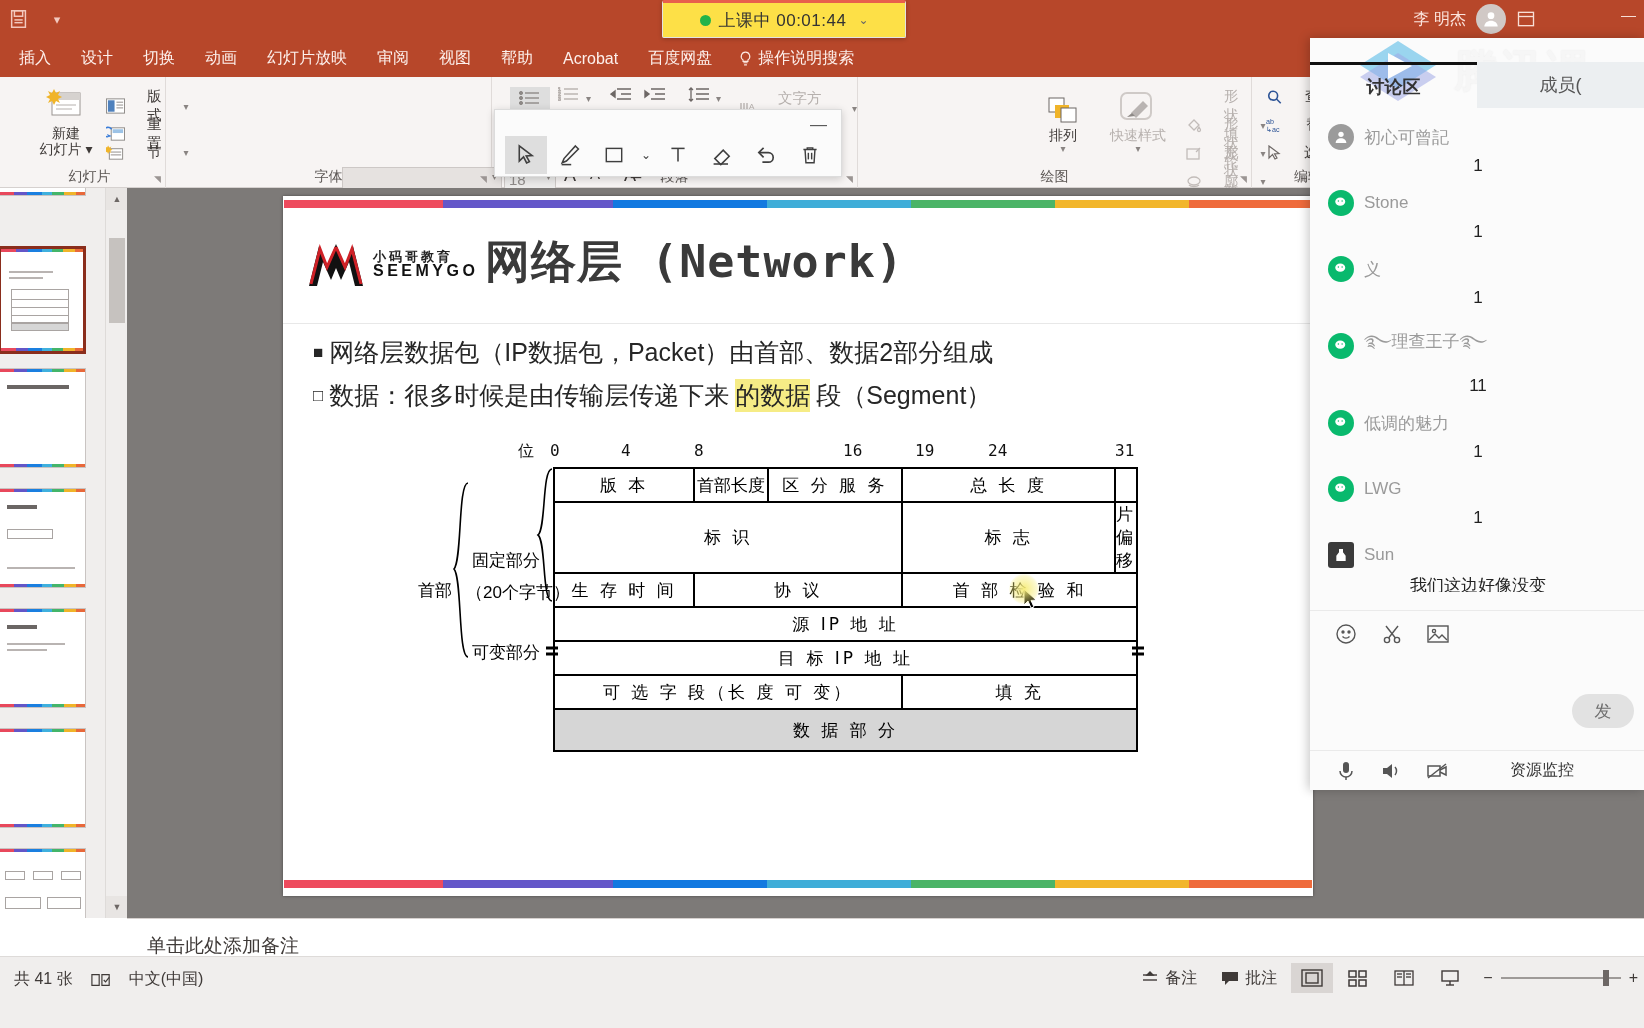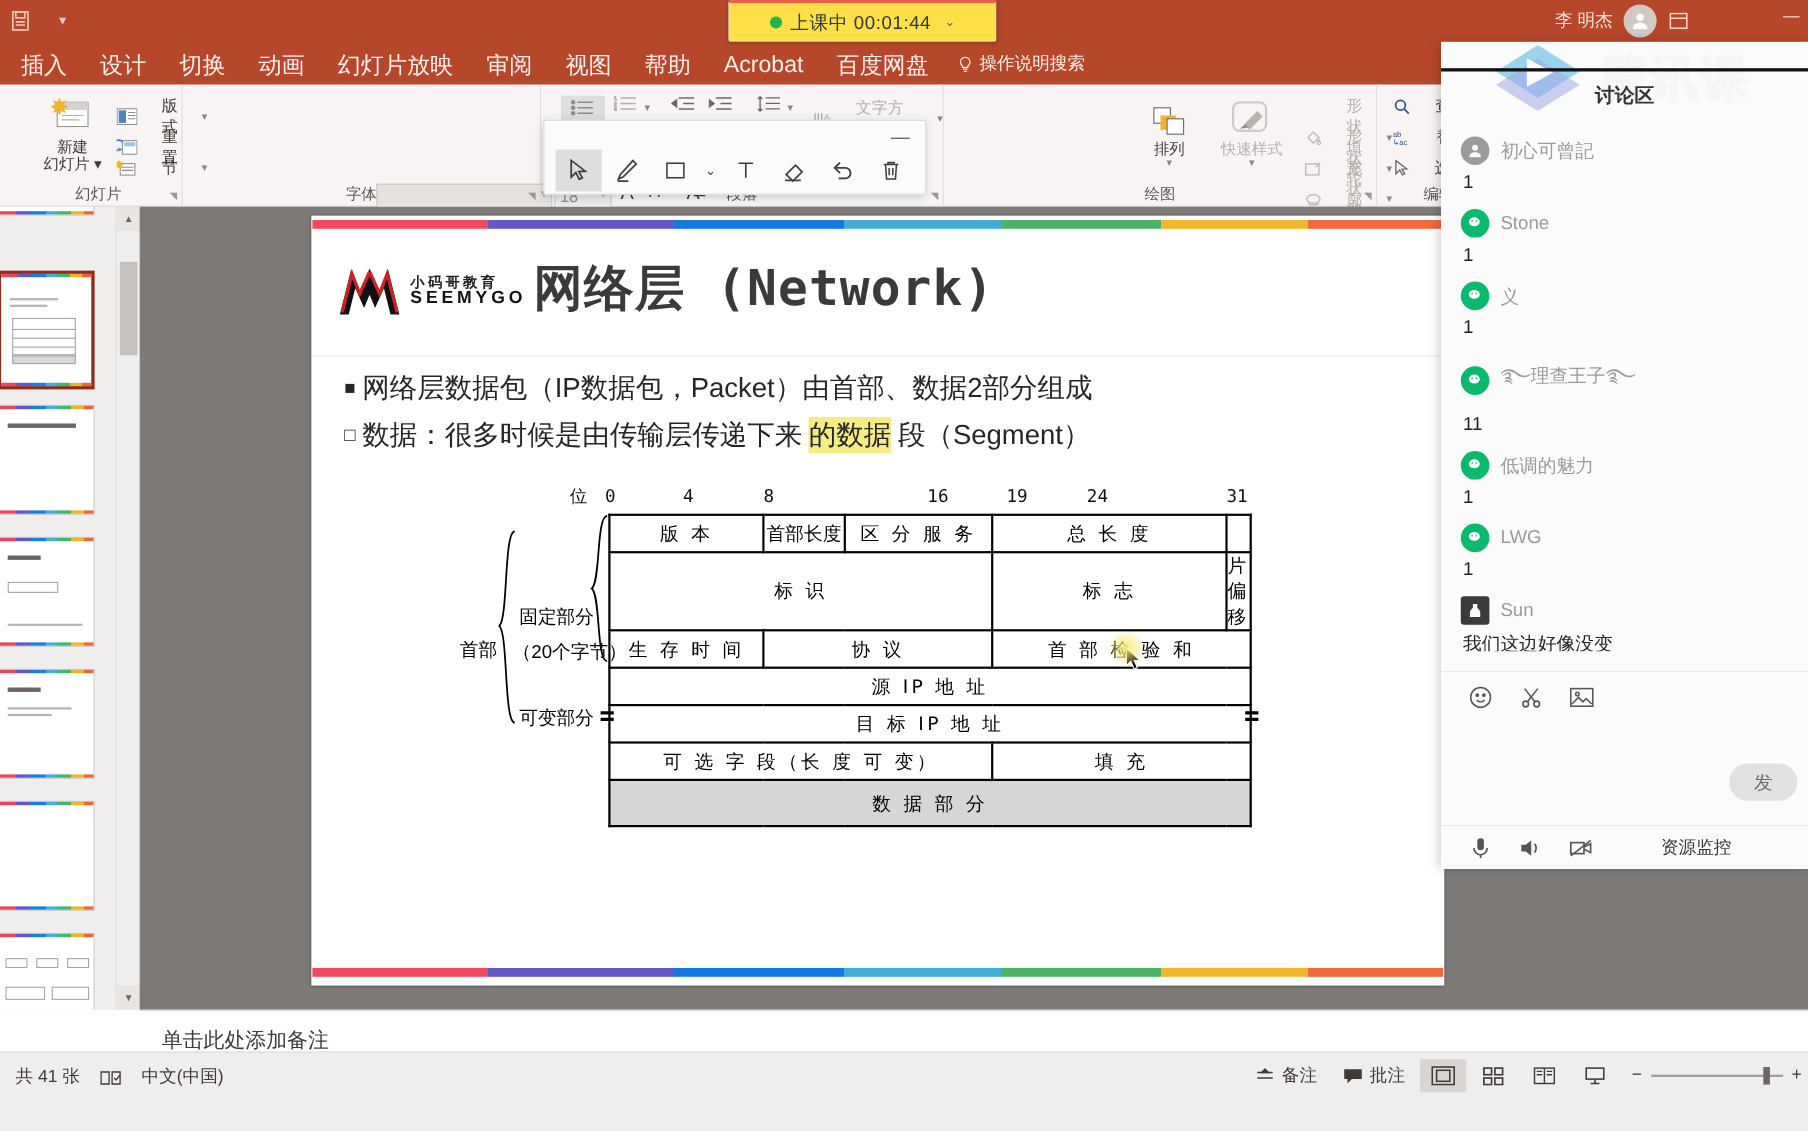--- a/index.html
+++ b/index.html
@@ -30,21 +30,21 @@
     box-shadow:0 1px 4px rgba(0,0,0,.25); z-index:60;
   }
   #timer-dot{ width:11px;height:11px;border-radius:50%;background:#22b34a;}
   #timer-text{ font-size:17px; color:#333; letter-spacing:.5px;}
   #timer-caret{ font-size:12px; color:#666; margin-left:4px;}
   
   #ribbon-tabs{
     position:absolute; left:0; top:40px; width:1644px; height:37px;
     background:#b7472a; display:flex; align-items:center; padding-left:4px; gap:0px;
   }
-  .rtab{ color:#fdf0ec; font-size:21px; padding:3px 15px; white-space:nowrap; }
+  .rtab{ color:#fdf0ec; font-size:16px; padding:3px 15px; white-space:nowrap; }
   #tell-me{ display:flex; align-items:center; gap:4px; margin-left:10px;}
   #tell-me .bulb{ color:#fde9e2; }
   #tell-me span{ color:#fdf0ec; font-size:16px;}
   
   #ribbon{
     position:absolute; left:0; top:77px; width:1644px; height:111px;
     background:#f7f4f3; border-bottom:1px solid #d6d1cf;
   }
   .rgroup{ position:absolute; top:0; height:111px; border-right:1px solid #e0dbd9;}
   .glabel{ position:absolute; bottom:2px; width:100%; text-align:center; font-size:14px; color:#5b5654;}
@@ -127,21 +127,21 @@
     position:absolute; left:1310px; top:38px; width:334px; height:752px;
     background:#fbfbfb; box-shadow:-2px 0 10px rgba(0,0,0,.22); z-index:40; overflow:hidden;
   }
   #tc-watermark{ position:absolute; left:0px; top:-2px; width:340px; height:70px; display:flex; align-items:center; gap:8px; opacity:.55;}
   #tc-wm-text{ font-size:44px; font-weight:bold; color:#f2f2f2; letter-spacing:2px; text-shadow:0 0 2px rgba(0,0,0,.12);}
   #tc-tabs{ position:absolute; left:0; top:24px; width:100%; height:46px; display:flex;}
   .tc-tab{ flex:1; display:flex; align-items:center; justify-content:center; font-size:18px; color:#333;}
   .tc-tab.active{ font-weight:bold; border-top:3px solid #111; background:transparent;}
   .tc-tab.inactive{ background:#eceff1; color:#555;}
   #tc-messages{ position:absolute; left:0; top:74px; width:100%; height:480px; padding:12px 18px; overflow:hidden;}
-  .msg{ margin-bottom:14px;}
+  .msg{ margin-bottom:14px;text-align:center;}
   .msg-head{ display:flex; align-items:center; gap:10px;}
   .msg-av{ width:26px;height:26px;border-radius:50%; background:#09b96d; display:flex; align-items:center; justify-content:center; color:#fff; font-size:13px; flex:none;}
   .msg-name{ font-size:17px; color:#9a9a9a;}
   .msg-body{ font-size:17px; color:#222; margin-top:6px; margin-left:2px;}
   #tc-composer-tools{ position:absolute; left:0; top:572px; width:100%; height:46px; border-top:1px solid #eaeaea; display:flex; align-items:center; gap:22px; padding-left:24px; color:#555;}
   #tc-input{ position:absolute; left:0; top:618px; width:100%; height:94px; }
   #tc-send{ position:absolute; right:10px; top:38px; width:62px; height:34px; border-radius:17px; background:#e2e2e2; display:flex; align-items:center; justify-content:center; font-size:17px; color:#6d6d6d;}
   #tc-bottombar{ position:absolute; left:0; bottom:0; width:100%; height:40px; border-top:1px solid #eaeaea; display:flex; align-items:center; gap:24px; padding-left:26px; color:#555;}
   #tc-res{ position:absolute; right:70px; top:9px; font-size:16px; color:#333;}
   svg{ display:block; }
@@ -739,20 +739,21 @@
         <path d="M48 6 L86 30 L48 54 L10 30z" fill="#2aa8e0" opacity=".85"></path>
         <path d="M48 18 L86 42 L48 66 L10 42z" fill="#5566d6" opacity=".55"></path>
         <path d="M38 18 L62 31 L38 44z" fill="#ffffff"></path>
       </svg>
     </span>
     <span id="tc-wm-text">腾讯课</span>
   </div>
 
   <div id="tc-tabs">
     <div class="tc-tab active">讨论区</div>
+    <div class="tc-tab inactive">成员(</div>
   </div>
 
   <div id="tc-messages">
     <div class="msg">
       <div class="msg-head">
         <span class="msg-av" style="background:#9b9b9b;">
           <svg width="16" height="16" viewBox="0 0 24 24" fill="#fff">
               <circle cx="12" cy="8" r="4"></circle>
               <path d="M4 21c0-4.4 3.6-7 8-7s8 2.6 8 7z"></path>
             </svg>

